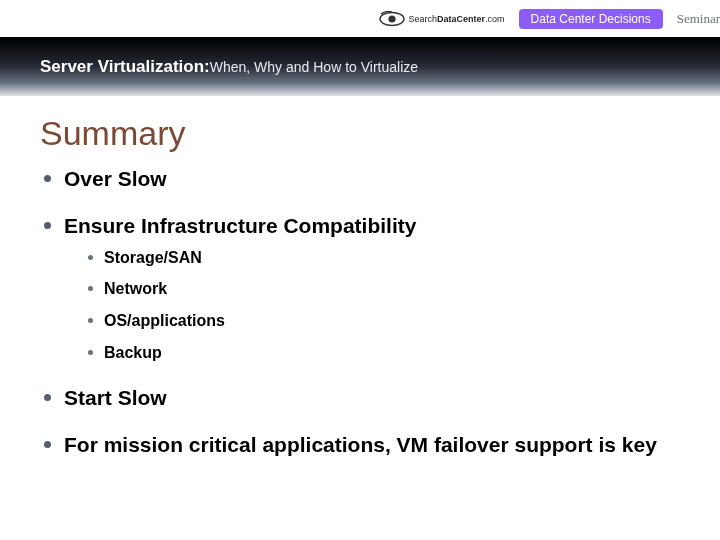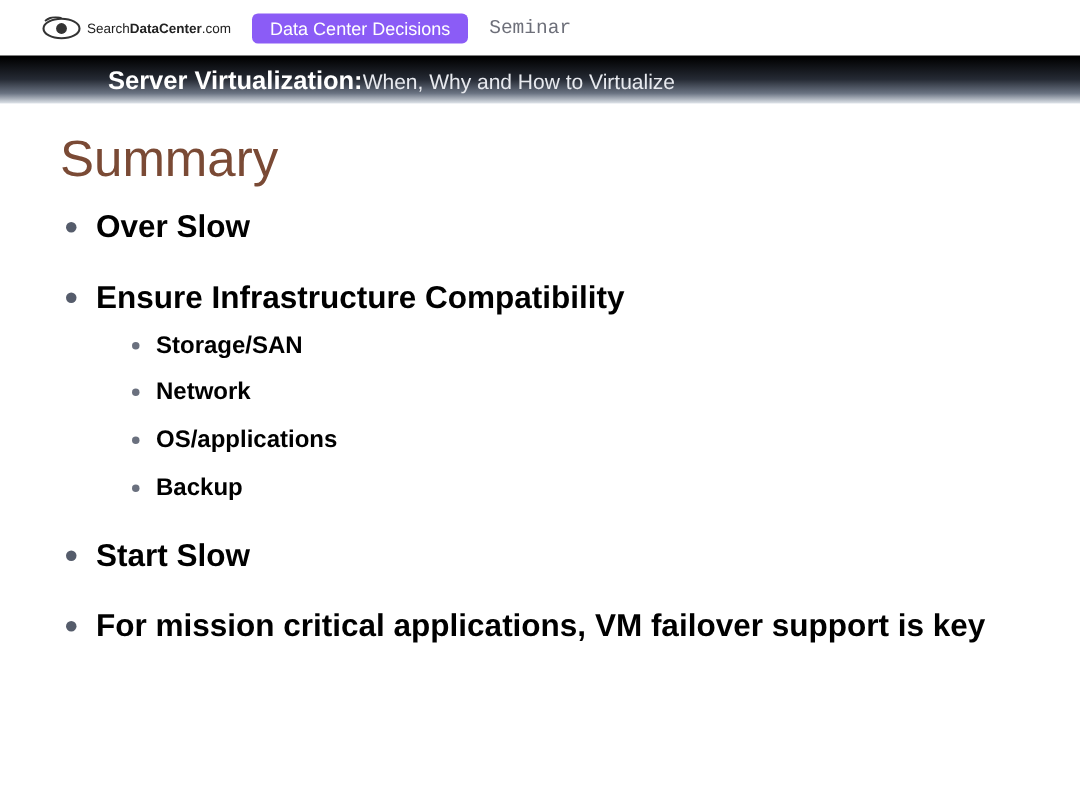--- a/index.html
+++ b/index.html
@@ -5,40 +5,41 @@
   * { margin: 0; padding: 0; box-sizing: border-box; }
   html, body { width: 720px; height: 540px; font-family: Verdana, Geneva, sans-serif; background: #fff; }
   .slide {
     width: 720px; height: 540px; position: relative; background: #fff;
     display: flex; flex-direction: column;
   }
   .top-band {
     width: 100%; height: 38px; background: #fff;
     display: flex; align-items: center; gap: 14px; padding-left: 28px;
     border-bottom: 1px solid #000;
+    justify-content: flex-end;
   }
   .logo-sdc {
     display: flex; align-items: center; gap: 4px;
     font-family: Arial, sans-serif;
   }
   .eye-icon svg { display: block; }
   .sdc-text { font-size: 9px; color: #222; }
   .sdc-text .b { font-weight: bold; }
   .pill {
     background: #8b5cf6; color: #fff; font-size: 12px;
     padding: 3px 12px; border-radius: 4px;
     font-family: Verdana, sans-serif;
   }
   .seminar {
-    font-size: 13px; color: #6d6f79; font-family: Liberation Mono, monospace;
+    font-size: 13px; color: #6d6f79; font-family: Liberation Serif, serif;
   }
   .subtitle-band {
-    width: 100%; height: 31px;
+    width: 100%; height: 58px;
     background: linear-gradient(to bottom, #000 0%, #252a34 48%, #6a7382 78%, #dfe4ea 100%);
-    display: flex; align-items: center; padding-left: 72px;
+    display: flex; align-items: center; padding-left: 40px;
     font-family: Verdana, sans-serif;
   }
   .subtitle-band .strong { color: #fff; font-weight: bold; font-size: 17px; }
   .subtitle-band .rest { color: #e8eaef; font-size: 14px; font-weight: normal; }
   .content {
     flex: 1; padding: 18px 40px 20px 40px;
   }
   .heading {
     font-size: 34px; color: #7a4a35; font-family: Verdana, sans-serif;
     font-weight: normal; margin-bottom: 12px;

